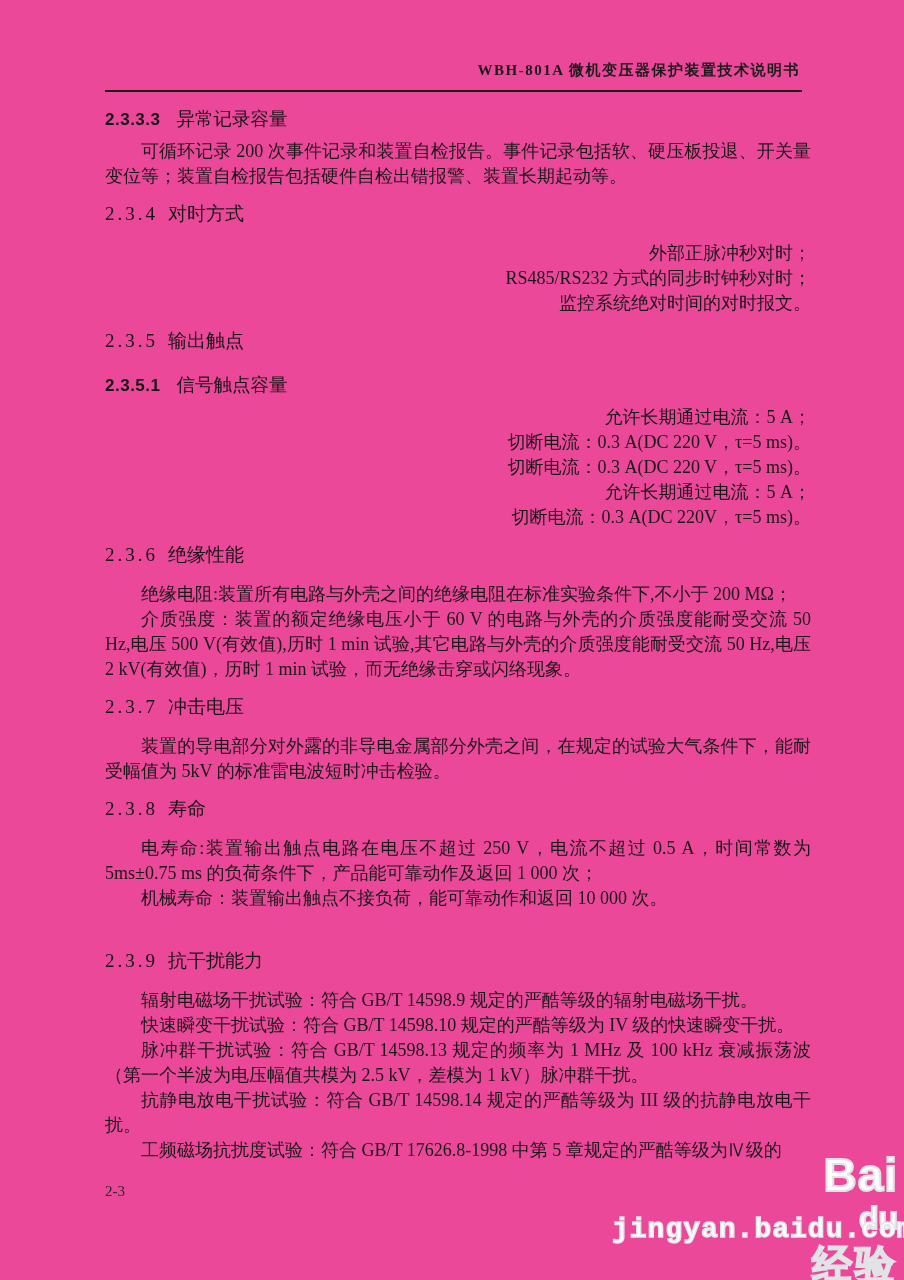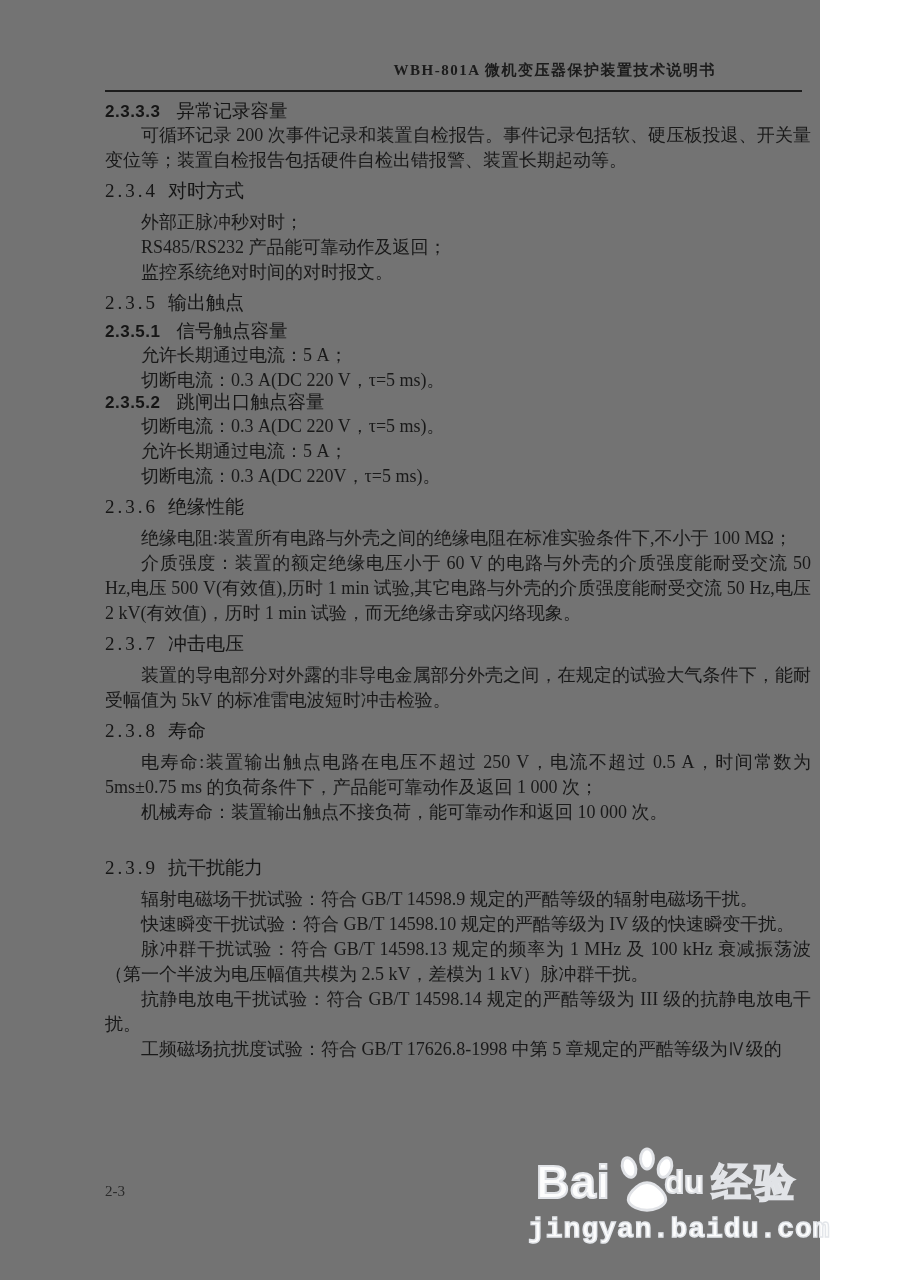--- a/index.html
+++ b/index.html
@@ -3,44 +3,44 @@
 <meta charset="utf-8">
 <style>
   html, body { margin: 0; padding: 0; }
   body {
     width: 904px; height: 1280px;
     background: #ffffff;
     font-family: "Liberation Serif", serif;
     color: #1a1a1a;
     overflow: hidden;
   }
-  .page { position: relative; width: 820px; height: 1280px; background: #737373; }
+  .page { position: relative; width: 904px; height: 1280px; background: #ec4899; }
 
   
   .header-title {
     position: absolute; top: 61px; right: 104px;
     font-size: 15px; font-weight: bold; letter-spacing: 1.5px;
     color: #1b1b1b; white-space: nowrap;
   }
   .header-rule {
     position: absolute; top: 90px; left: 105px; width: 697px; height: 0;
     border-top: 2px solid #1c1c1c;
   }
 
   
   .content {
     position: absolute; top: 102px; left: 105px; width: 706px;
     font-size: 18px; line-height: 25px; text-align: justify;
     color: #191919;
   }
   .content p { margin: 0; }
   .para { text-indent: 2em; }
-  .pline { padding-left: 2em; text-align: left; }
+  .pline { padding-left: 2em; text-align: right; }
 
-  .heading { line-height: 19px; color: #151515; }
+  .heading { line-height: 34px; color: #151515; }
   .h3, .h3s { font-size: 19px; margin: 8px 0 10px 0; }
   .h3s { margin-top: 33px; }
   .h3 .num, .h3s .num { letter-spacing: 3px; margin-right: 10px; }
   .h4 { font-size: 18.5px; margin: 0 0 2px 0; }
   .h4 .num {
     font-family: "Liberation Sans", sans-serif;
     font-weight: 600; font-size: 17px; letter-spacing: 0.5px;
     margin-right: 16px;
   }
 
@@ -49,22 +49,22 @@
     position: absolute; left: 105px; top: 1183px;
     font-size: 15px; color: #2a2a2a;
   }
 
   
   .watermark {
     position: absolute; right: 6px; top: 1148px; width: 290px;
     user-select: none; pointer-events: none;
   }
   .wm-row {
-    display: flex; align-items: center; justify-content: flex-start;
-    height: 68px; padding-left: 12px;
+    display: flex; align-items: flex-end; justify-content: flex-start;
+    height: 68px; padding-left: 12px; flex-direction: column;
   }
   .wm-text {
     font-family: "Liberation Sans", sans-serif;
     font-weight: bold;
     color: #fdfdfd;
     -webkit-text-stroke: 2px #e1e3e7;
     text-stroke: 2px #e1e3e7;
   }
   .wm-bai { font-size: 46px; letter-spacing: 1px; }
   .wm-du  { font-size: 32px; margin-left: -14px; }
@@ -88,32 +88,31 @@
 <div class="page">
 
   <div class="header-title">WBH-801A 微机变压器保护装置技术说明书</div>
   <div class="header-rule"></div>
 
   <main class="content" id="content">
       <div class="heading h4"><span class="num">2.3.3.3</span><span class="ttl">异常记录容量</span></div>
       <p class="para">可循环记录 200 次事件记录和装置自检报告。事件记录包括软、硬压板投退、开关量变位等；装置自检报告包括硬件自检出错报警、装置长期起动等。</p>
       <div class="heading h3"><span class="num">2.3.4</span><span class="ttl">对时方式</span></div>
       <p class="pline">外部正脉冲秒对时；</p>
-      <p class="pline">RS485/RS232 产品能可靠动作及返回；</p>
+      <p class="pline">RS485/RS232 方式的同步时钟秒对时；</p>
       <p class="pline">监控系统绝对时间的对时报文。</p>
       <div class="heading h3"><span class="num">2.3.5</span><span class="ttl">输出触点</span></div>
       <div class="heading h4"><span class="num">2.3.5.1</span><span class="ttl">信号触点容量</span></div>
       <p class="pline">允许长期通过电流：5 A；</p>
       <p class="pline">切断电流：0.3 A(DC 220 V，τ=5 ms)。</p>
-      <div class="heading h4"><span class="num">2.3.5.2</span><span class="ttl">跳闸出口触点容量</span></div>
       <p class="pline">切断电流：0.3 A(DC 220 V，τ=5 ms)。</p>
       <p class="pline">允许长期通过电流：5 A；</p>
       <p class="pline">切断电流：0.3 A(DC 220V，τ=5 ms)。</p>
       <div class="heading h3"><span class="num">2.3.6</span><span class="ttl">绝缘性能</span></div>
-      <p class="para">绝缘电阻:装置所有电路与外壳之间的绝缘电阻在标准实验条件下,不小于 100 MΩ；</p>
+      <p class="para">绝缘电阻:装置所有电路与外壳之间的绝缘电阻在标准实验条件下,不小于 200 MΩ；</p>
       <p class="para">介质强度：装置的额定绝缘电压小于 60 V 的电路与外壳的介质强度能耐受交流 50 Hz,电压 500 V(有效值),历时 1 min 试验,其它电路与外壳的介质强度能耐受交流 50 Hz,电压 2 kV(有效值)，历时 1 min 试验，而无绝缘击穿或闪络现象。</p>
       <div class="heading h3"><span class="num">2.3.7</span><span class="ttl">冲击电压</span></div>
       <p class="para">装置的导电部分对外露的非导电金属部分外壳之间，在规定的试验大气条件下，能耐受幅值为 5kV 的标准雷电波短时冲击检验。</p>
       <div class="heading h3"><span class="num">2.3.8</span><span class="ttl">寿命</span></div>
       <p class="para">电寿命:装置输出触点电路在电压不超过 250 V，电流不超过 0.5 A，时间常数为 5ms±0.75 ms 的负荷条件下，产品能可靠动作及返回 1 000 次；</p>
       <p class="para">机械寿命：装置输出触点不接负荷，能可靠动作和返回 10 000 次。</p>
       <div class="heading h3s"><span class="num">2.3.9</span><span class="ttl">抗干扰能力</span></div>
       <p class="para">辐射电磁场干扰试验：符合 GB/T 14598.9 规定的严酷等级的辐射电磁场干扰。</p>
       <p class="para">快速瞬变干扰试验：符合 GB/T 14598.10 规定的严酷等级为 IV 级的快速瞬变干扰。</p>
       <p class="para">脉冲群干扰试验：符合 GB/T 14598.13 规定的频率为 1 MHz 及 100 kHz 衰减振荡波（第一个半波为电压幅值共模为 2.5 kV，差模为 1 kV）脉冲群干扰。</p>

